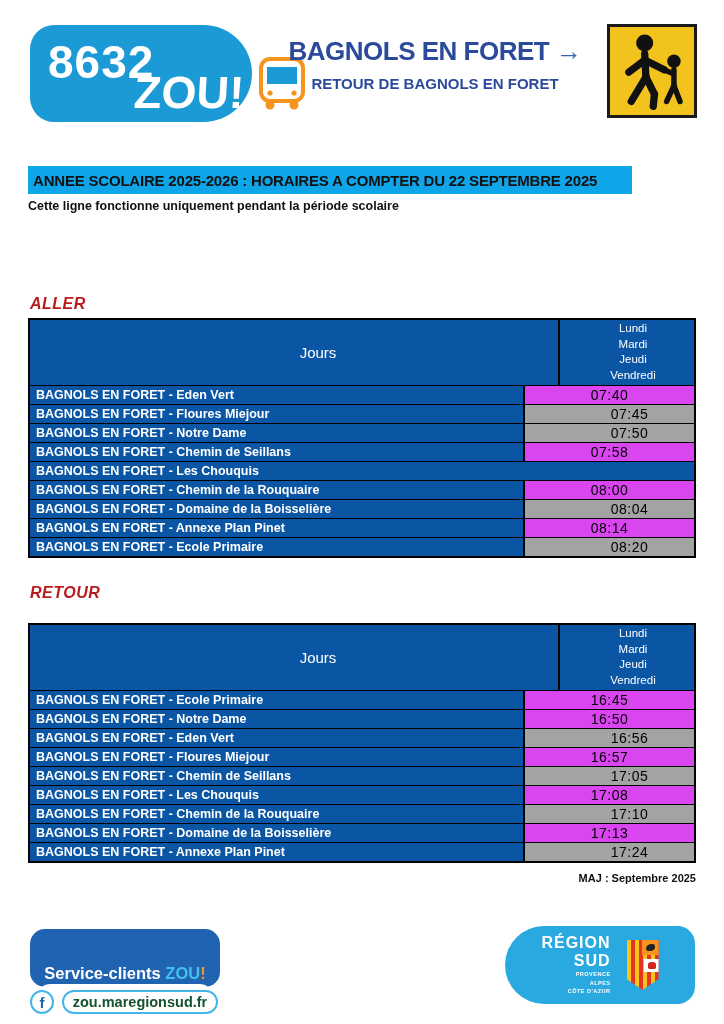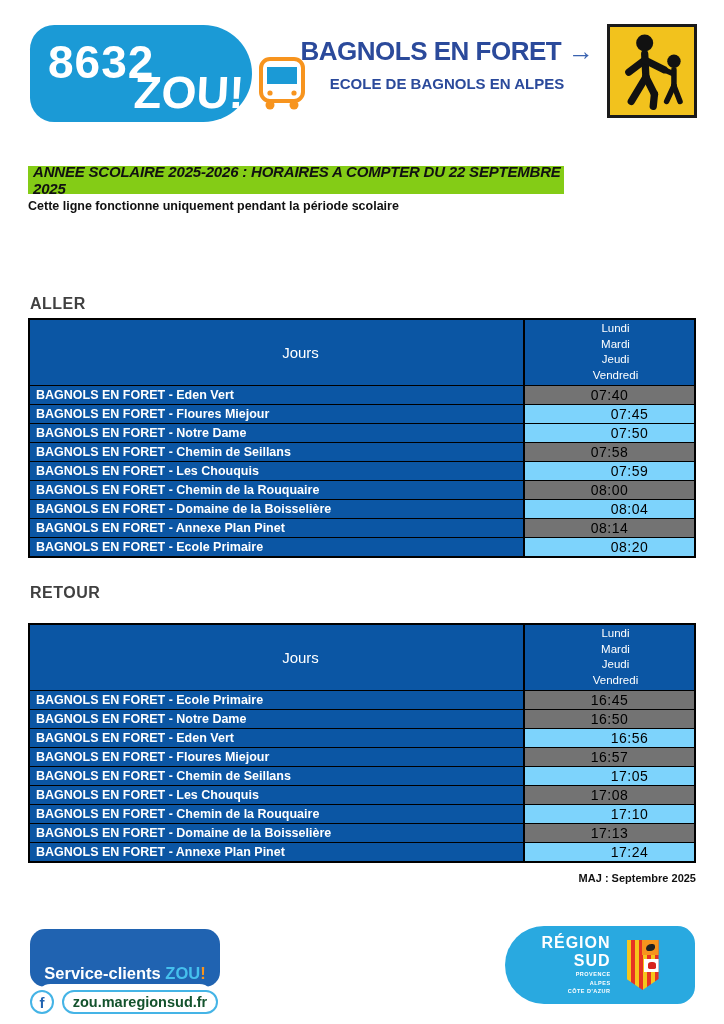--- a/index.html
+++ b/index.html
@@ -5,49 +5,49 @@
   * { margin:0; padding:0; box-sizing:border-box; }
   body { width:724px; height:1024px; background:#fff; font-family:"Liberation Sans", sans-serif; }
   .page { position:relative; width:724px; height:1024px; background:#fff; overflow:hidden; }
 
   
   .logo-bubble { position:absolute; left:30px; top:25px; width:222px; height:97px;
     background:#1B9AD6; border-radius:26px 52px 52px 26px; }
   .logo-line { position:absolute; left:18px; top:10px; color:#fff; font-size:46px; font-weight:bold; letter-spacing:1px; }
   .logo-zou { position:absolute; left:104px; top:42px; color:#fff; font-size:45px; font-weight:bold; letter-spacing:0px; transform:skewX(-3deg); }
   .bus-icon { position:absolute; left:257px; top:56px; }
-  .route-head { position:absolute; left:292px; top:36px; width:310px; text-align:center; color:#2B4A9B; }
+  .route-head { position:absolute; left:280px; top:36px; width:310px; text-align:center; color:#2B4A9B; }
   .route-title { font-size:26px; font-weight:800; letter-spacing:-0.5px; white-space:nowrap; }
   .route-arrow { color:#3A63B0; font-weight:bold; }
   .route-sub { font-size:15px; font-weight:800; margin-top:8px; letter-spacing:0px; }
   .school-sign { position:absolute; left:607px; top:24px; width:90px; height:94px;
     background:#F2C21D; border:3px solid #1a1a1a; display:flex; align-items:center; justify-content:center; }
 
   
-  .banner { position:absolute; left:28px; top:166px; width:536px; height:28px; background:#84cc16;
-    display:flex; align-items:center; padding-left:5px;font-style:italic; }
+  .banner { position:absolute; left:28px; top:166px; width:604px; height:28px; background:#0ea5e9;
+    display:flex; align-items:center; padding-left:5px; }
   .banner-title { font-size:15px; font-weight:800; color:#111; letter-spacing:-0.2px; }
   .banner-note { position:absolute; left:28px; top:199px; font-size:12.5px; font-weight:bold; color:#111; }
 
   
-  .sec-title { position:absolute; left:30px; font-size:16px; font-weight:800; color:#404040; letter-spacing:0.5px; }
+  .sec-title { position:absolute; left:30px; font-size:16px; font-weight:800; color:#b91c1c; letter-spacing:0.5px;font-style:italic; }
   .maj-note { position:absolute; right:28px; top:872px; font-size:11px; font-weight:bold; color:#111; }
 
   
   .sched-table { position:absolute; left:28px; width:668px; border:2px solid #000; background:#fff; }
   .thead { display:flex; background:#0B56A4; color:#fff; }
   .th-jours { flex:1; display:flex; align-items:center; justify-content:center; font-size:15px;margin-left:48px; }
-  .th-days { width:171px; border-left:2px solid #000; text-align:center; padding:1px 0 2px 12px; }
+  .th-days { width:136px; border-left:2px solid #000; text-align:center; padding:1px 0 2px 12px; }
   .th-days div { font-size:11.5px; line-height:15.5px; }
   .trow { display:flex; border-top:1.5px solid #000; height:19px; }
   .cell-stop { flex:1; background:#0B56A4; color:#fff; font-weight:bold; font-size:12.5px;
     display:flex; align-items:center; padding-left:6px; white-space:nowrap; overflow:hidden; }
-  .cell-time { width:171px; border-left:2px solid #000; background:#737373; color:#000;
+  .cell-time { width:171px; border-left:2px solid #000; background:#d946ef; color:#000;
     display:flex; align-items:center; justify-content:center; font-size:14px; font-weight:500; letter-spacing:0.5px; }
-  .trow.shaded .cell-time { background:#7dd3fc;padding-left:40px; }
+  .trow.shaded .cell-time { background:#a3a3a3;padding-left:40px; }
 
   
   .svc-badge { position:absolute; left:30px; top:929px; width:190px; height:58px;
     background:#2063B1; border-radius:15px; padding-top:3px; }
   .svc-top { text-align:center; font-size:16.5px; font-weight:800; color:#fff; white-space:nowrap;margin-top:32px; }
   .svc-zou { color:#45C0EE; } .svc-excl { color:#F7941E; }
   .svc-pill { margin:1px 6px 0 6px; height:29px; background:#fff; border-radius:999px;
     display:flex; align-items:center; justify-content:flex-end; }
   .svc-phone { color:#2063B1; font-size:20px; font-weight:800; letter-spacing:0.5px; }
   .social-row { position:absolute; left:30px; top:990px; display:flex; align-items:center; gap:8px; }
@@ -93,21 +93,21 @@
       <circle cx="13" cy="49" r="4.5" fill="#F7941E"></circle>
       <circle cx="37" cy="49" r="4.5" fill="#F7941E"></circle>
     </svg>
   </div>
 
   <div class="route-head">
     <div class="route-title">
       <span>BAGNOLS EN FORET</span>
       <span class="route-arrow">→</span>
     </div>
-    <div class="route-sub">ECOLE DE BAGNOLS EN ALPES</div>
+    <div class="route-sub">RETOUR DE BAGNOLS EN FORET</div>
   </div>
 
   <div class="school-sign">
     <svg width="74" height="78" viewBox="0 0 60 64">
       <g stroke="#111" stroke-width="6" stroke-linecap="round" fill="#111">
         <circle cx="24" cy="9" r="7" stroke="none"></circle>
         <line x1="24" y1="18" x2="25" y2="37"></line>
         <line x1="25" y1="37" x2="13" y2="57"></line>
         <line x1="25" y1="37" x2="32" y2="51"></line>
         <line x1="32" y1="51" x2="31" y2="61"></line>
@@ -152,21 +152,20 @@
         <div class="trow shaded">
           <div class="cell-stop">BAGNOLS EN FORET - Notre Dame</div>
           <div class="cell-time">07:50</div>
         </div>
         <div class="trow">
           <div class="cell-stop">BAGNOLS EN FORET - Chemin de Seillans</div>
           <div class="cell-time">07:58</div>
         </div>
         <div class="trow shaded">
           <div class="cell-stop">BAGNOLS EN FORET - Les Chouquis</div>
-          <div class="cell-time">07:59</div>
         </div>
         <div class="trow">
           <div class="cell-stop">BAGNOLS EN FORET - Chemin de la Rouquaire</div>
           <div class="cell-time">08:00</div>
         </div>
         <div class="trow shaded">
           <div class="cell-stop">BAGNOLS EN FORET - Domaine de la Boisselière</div>
           <div class="cell-time">08:04</div>
         </div>
         <div class="trow">

